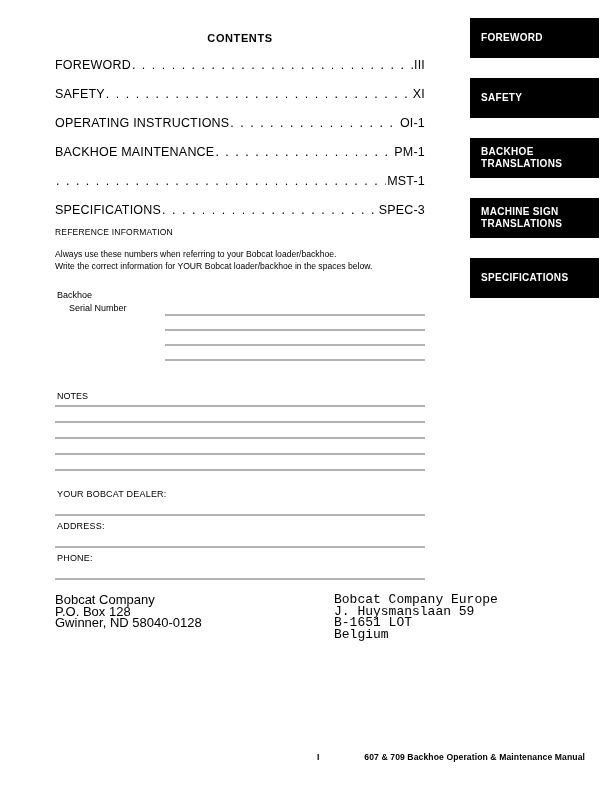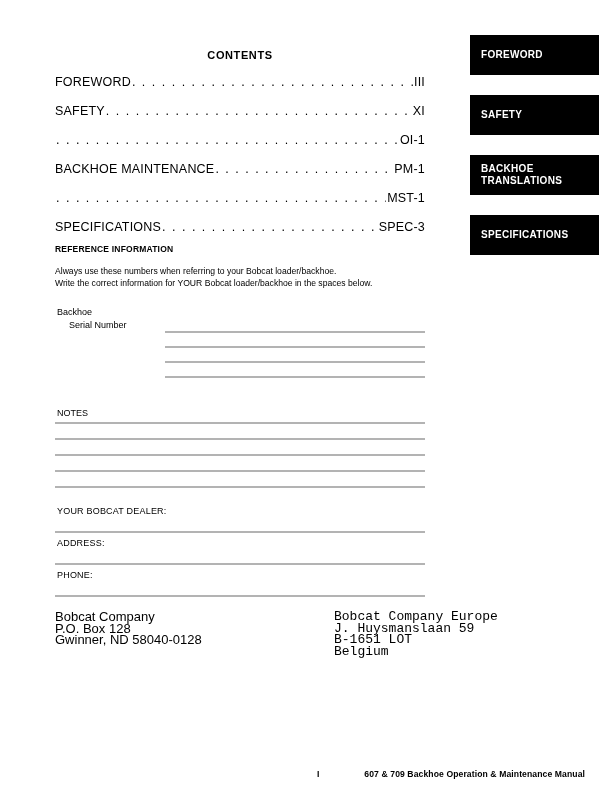--- a/index.html
+++ b/index.html
@@ -13,21 +13,21 @@
     position: relative;
     font-family: "Liberation Sans", sans-serif;
     color: #000000;
     overflow: hidden;
   }
 
   
   .page {
     position: absolute;
     left: 0; top: 0;
-    width: 612px; height: 598px; margin-top: 17px;
+    width: 612px; height: 598px;
   }
 
   .contents-title {
     position: absolute;
     left: 55px;
     top: 32px;
     width: 370px;
     text-align: center;
     font-size: 11px;
     font-weight: bold;
@@ -62,21 +62,21 @@
   .toc-page {
     white-space: nowrap;
     letter-spacing: 0.2px;
   }
 
   .ref-head {
     position: absolute;
     left: 55px;
     top: 227px;
     font-size: 8.5px;
-    font-weight: bold;
+    font-weight: normal;
     letter-spacing: 0.2px;
   }
   .ref-body {
     position: absolute;
     left: 55px;
     top: 249px;
     width: 380px;
     font-size: 8.6px;
     line-height: 11.5px;
   }
@@ -177,20 +177,21 @@
       <span class="toc-label">FOREWORD</span>
       <span class="toc-leader">. . . . . . . . . . . . . . . . . . . . . . . . . . . . . . . . . . . . . . . . . . . . . . . . . . . . . . . . . . . .</span>
       <span class="toc-page">III</span>
     </div>
     <div class="toc-row">
       <span class="toc-label">SAFETY</span>
       <span class="toc-leader">. . . . . . . . . . . . . . . . . . . . . . . . . . . . . . . . . . . . . . . . . . . . . . . . . . . . . . . . . . . .</span>
       <span class="toc-page">XI</span>
     </div>
     <div class="toc-row">
+      <span class="toc-label">OPERATING INSTRUCTIONS</span>
       <span class="toc-leader">. . . . . . . . . . . . . . . . . . . . . . . . . . . . . . . . . . . . . . . . . . . . . . . . . . . . . . . . . . . .</span>
       <span class="toc-page">OI-1</span>
     </div>
     <div class="toc-row">
       <span class="toc-label">BACKHOE MAINTENANCE</span>
       <span class="toc-leader">. . . . . . . . . . . . . . . . . . . . . . . . . . . . . . . . . . . . . . . . . . . . . . . . . . . . . . . . . . . .</span>
       <span class="toc-page">PM-1</span>
     </div>
     <div class="toc-row">
       <span class="toc-leader">. . . . . . . . . . . . . . . . . . . . . . . . . . . . . . . . . . . . . . . . . . . . . . . . . . . . . . . . . . . .</span>
@@ -258,18 +259,22 @@
     </div>
     <div class="tab">
       <span>SAFETY</span>
       <span class="l2"></span>
     </div>
     <div class="tab">
       <span>BACKHOE</span>
       <span class="l2">TRANSLATIONS</span>
     </div>
     <div class="tab">
+      <span>MACHINE SIGN</span>
+      <span class="l2">TRANSLATIONS</span>
+    </div>
+    <div class="tab">
       <span>SPECIFICATIONS</span>
       <span class="l2"></span>
     </div>
   </div>
 
 </div>
 
 </body></html>

